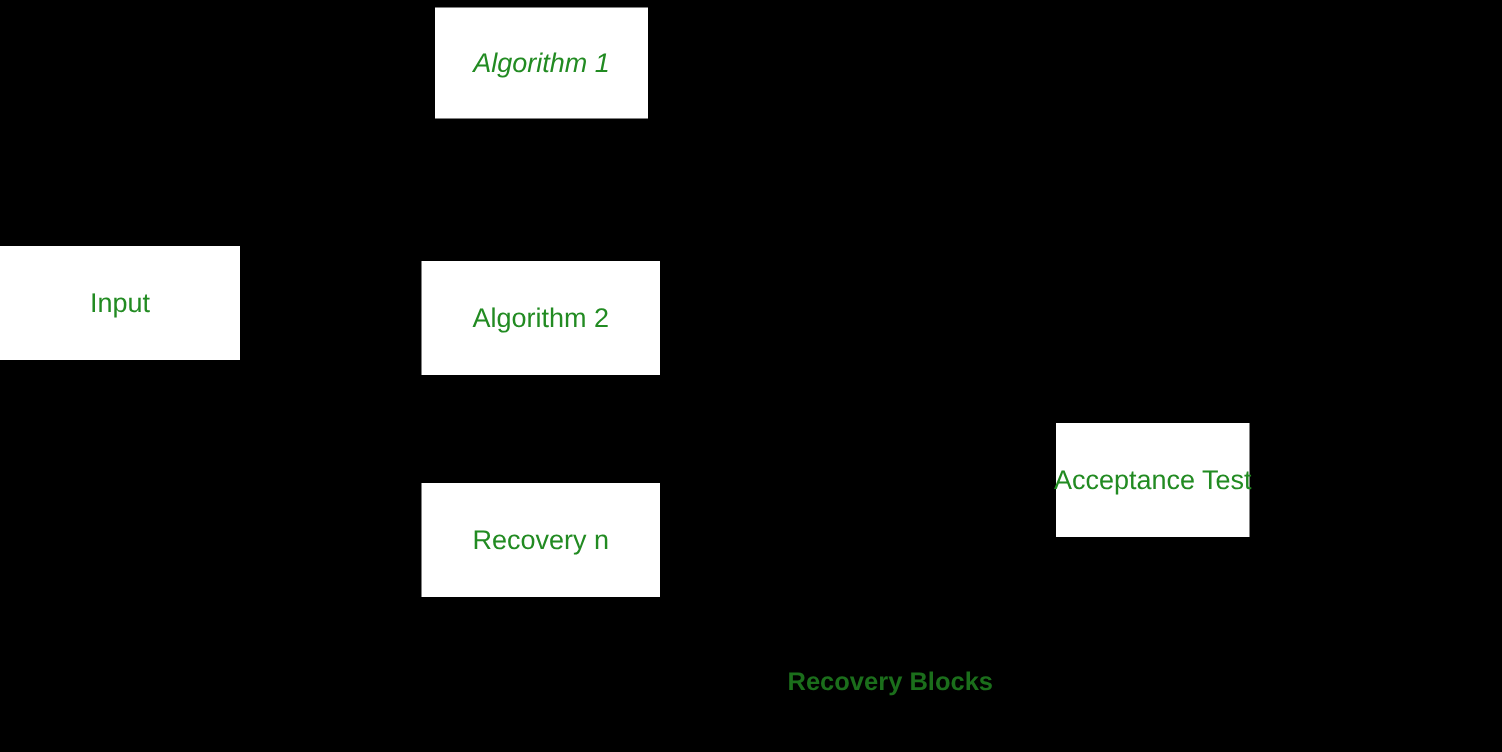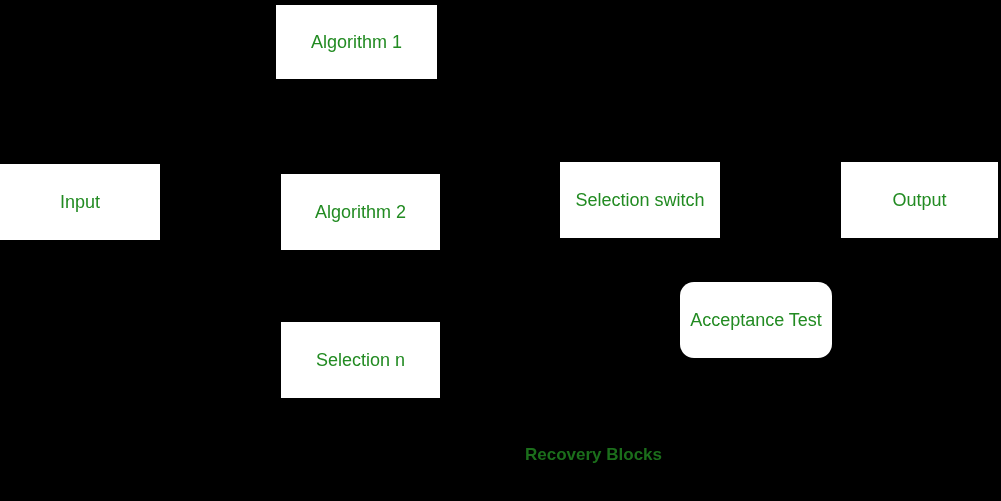--- a/index.html
+++ b/index.html
@@ -26,26 +26,26 @@
     position: absolute;
     background: var(--box-fill);
     color: var(--box-text);
     display: flex;
     align-items: center;
     justify-content: center;
     font-size: 18px;
     line-height: 1;
     white-space: nowrap;
   }
-  #box-algorithm-1     { left: 276px; top: 5px;   width: 161px; height: 74px; }
+  #box-algorithm-1     { left: 290px; top: 5px;   width: 142px; height: 74px; font-style: italic; }
   #box-input           { left: 0px;   top: 164px; width: 160px; height: 76px; }
   #box-algorithm-2     { left: 281px; top: 174px; width: 159px; height: 76px; text-align: right; }
   #box-selection-switch{ left: 560px; top: 162px; width: 160px; height: 76px; }
   #box-output          { left: 841px; top: 162px; width: 157px; height: 76px; }
-  #box-acceptance-test { left: 680px; top: 282px; width: 152px; height: 76px; border-radius: 14px; }
+  #box-acceptance-test { left: 704px; top: 282px; width: 129px; height: 76px; }
   #box-algorithm-n     { left: 281px; top: 322px; width: 159px; height: 76px; }
   .caption {
     position: absolute;
     left: 503px;
     top: 445px;
     font-size: 17px;
     font-weight: bold;
     color: var(--caption);
     white-space: nowrap;
     margin-left: 22px;
@@ -61,31 +61,25 @@
   </div>
 
   <div class="box" id="box-input">
     <span>Input</span>
   </div>
 
   <div class="box" id="box-algorithm-2">
     <span>Algorithm 2</span>
   </div>
 
-  <div class="box" id="box-selection-switch">
-    <span>Selection switch</span>
-  </div>
 
-  <div class="box" id="box-output">
-    <span>Output</span>
-  </div>
 
   <div class="box" id="box-acceptance-test">
     <span>Acceptance Test</span>
   </div>
 
   <div class="box" id="box-algorithm-n">
-    <span>Selection n</span>
+    <span>Recovery n</span>
   </div>
 
   <div class="caption">Recovery Blocks</div>
 
 </div>
 
 </body></html>

